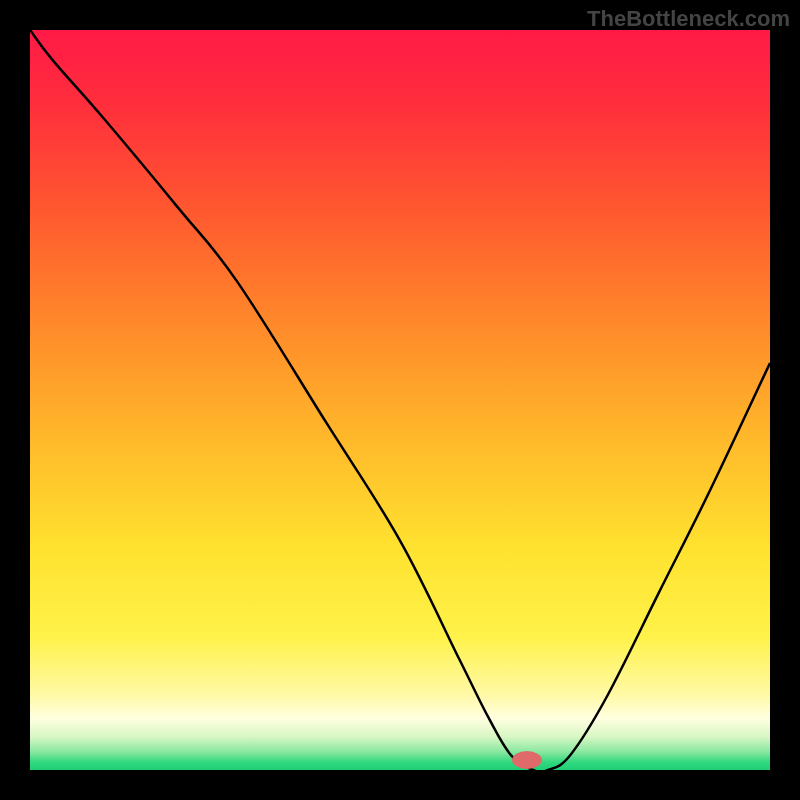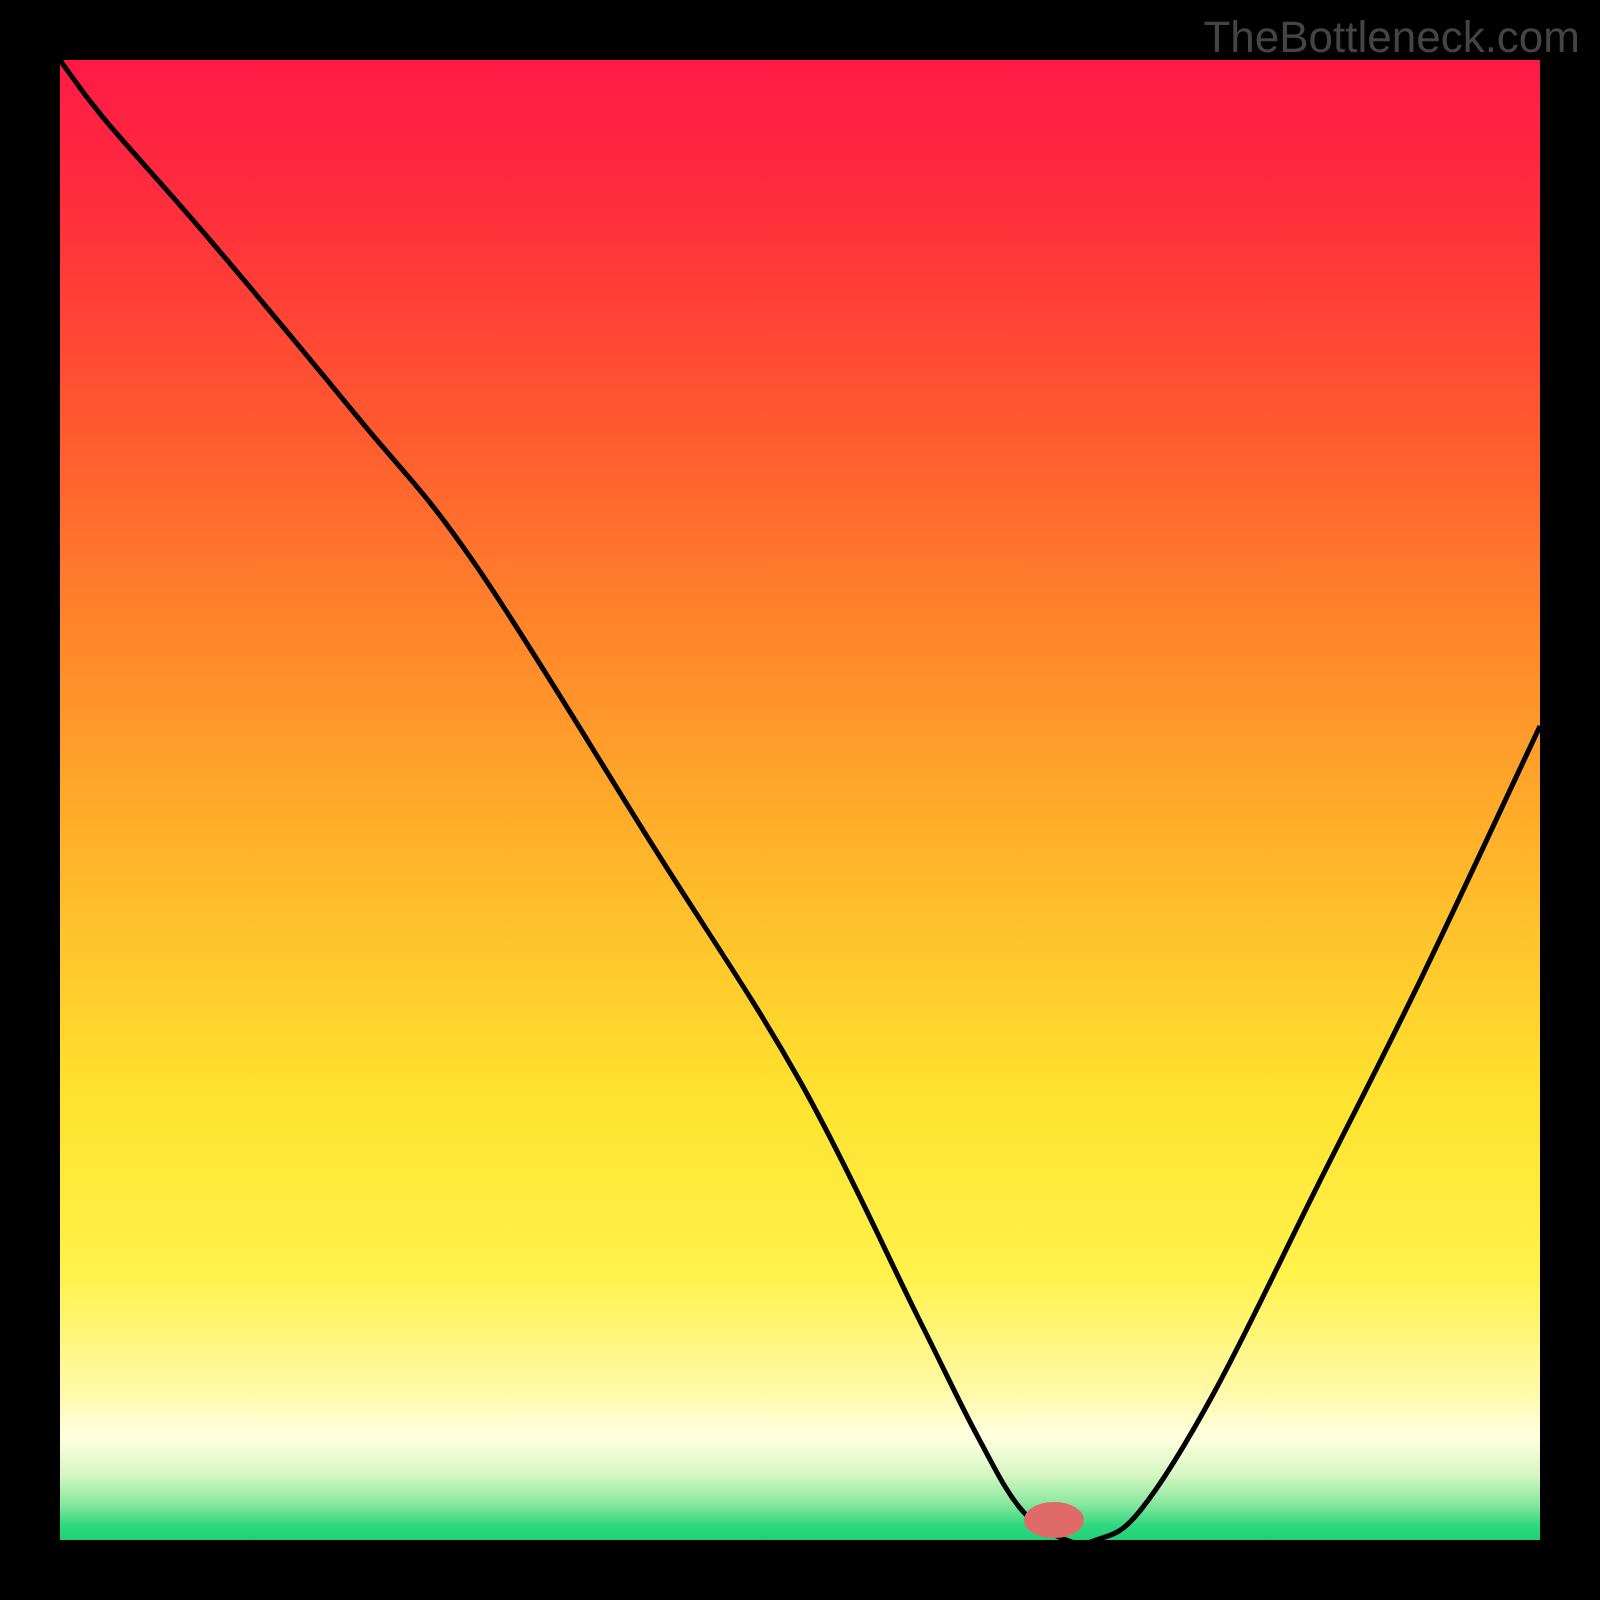--- a/index.html
+++ b/index.html
@@ -17,21 +17,21 @@
     left: 0;
     width: 800px;
     height: 800px;
   }
   .watermark {
     position: absolute;
     top: 6px;
     right: 10px;
     color: #444;
     font-size: 22px;
-    font-weight: 400;
+    font-weight: 700;
     z-index: 10;
   }
   .plot-area {
     position: absolute;
     left: 30px;
     top: 30px;
     width: 740px;
     height: 740px;
     overflow: hidden;
   }

